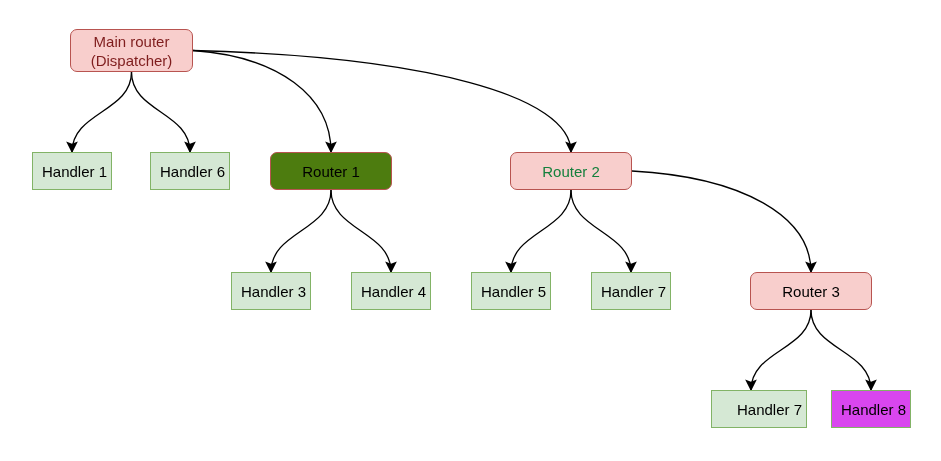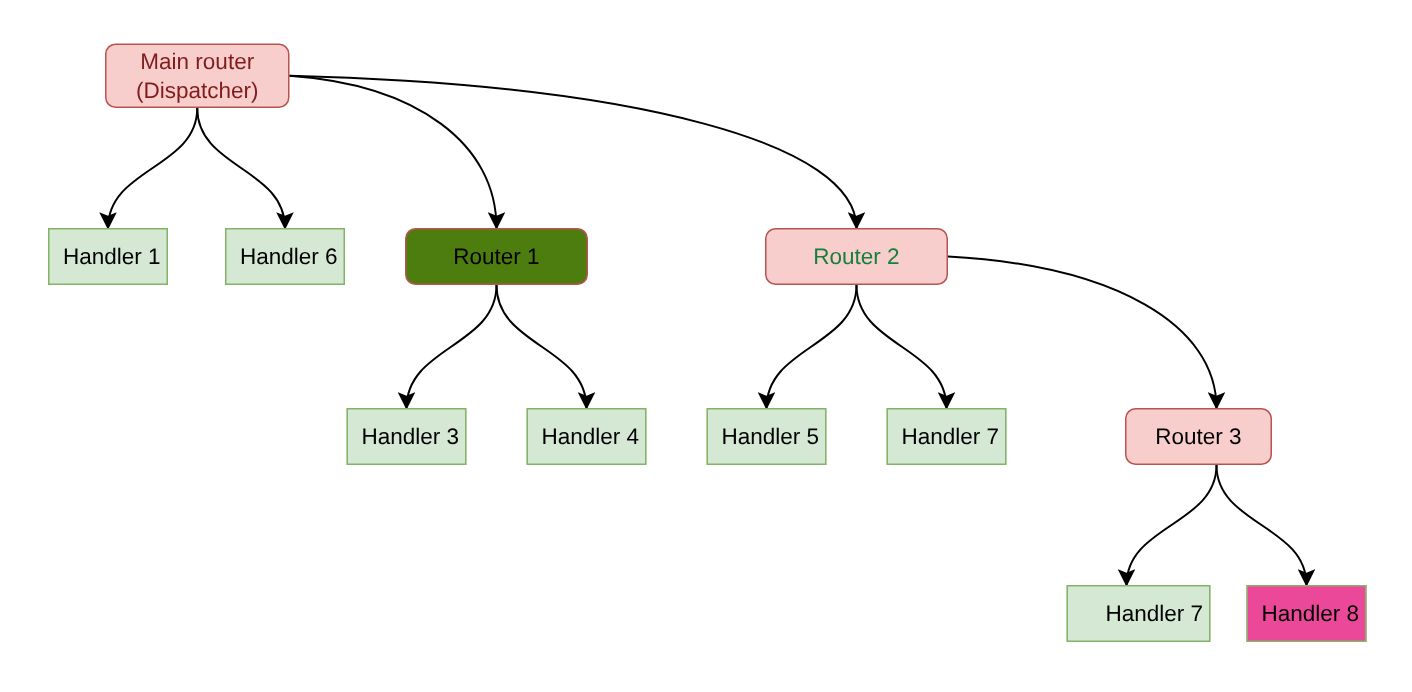--- a/index.html
+++ b/index.html
@@ -97,23 +97,23 @@
   </div>
       <div class="node node-handler" style="left: 351px; top: 272px; width: 80px; height: 38px; background: rgb(213, 232, 212); border-color: rgb(130, 179, 102); color: rgb(0, 0, 0);">
     <span class="node-label">Handler 4</span>
   </div>
       <div class="node node-handler" style="left: 471px; top: 272px; width: 80px; height: 38px; background: rgb(213, 232, 212); border-color: rgb(130, 179, 102); color: rgb(0, 0, 0);">
     <span class="node-label">Handler 5</span>
   </div>
       <div class="node node-handler" style="left: 591px; top: 272px; width: 80px; height: 38px; background: rgb(213, 232, 212); border-color: rgb(130, 179, 102); color: rgb(0, 0, 0);">
     <span class="node-label">Handler 7</span>
   </div>
-      <div class="node node-router" style="left: 750px; top: 272px; width: 98px; height: 38px; background: rgb(248, 206, 204); border-color: rgb(184, 84, 80); color: rgb(0, 0, 0);">
+      <div class="node node-router" style="left: 750px; top: 272px; width: 122px; height: 38px; background: rgb(248, 206, 204); border-color: rgb(184, 84, 80); color: rgb(0, 0, 0);">
     <span class="node-label">Router 3</span>
   </div>
       <div class="node node-handler" style="left: 711px; top: 390px; width: 96px; height: 38px; background: rgb(213, 232, 212); border-color: rgb(130, 179, 102); color: rgb(0, 0, 0);">
     <span class="node-label">Handler 7</span>
   </div>
-      <div class="node node-handler" style="left: 831px; top: 390px; width: 80px; height: 38px; background: #ec4899; border-color: rgb(130, 179, 102); color: rgb(0, 0, 0);">
+      <div class="node node-handler" style="left: 831px; top: 390px; width: 80px; height: 38px; background: #d946ef; border-color: rgb(130, 179, 102); color: rgb(0, 0, 0);">
     <span class="node-label">Handler 8</span>
   </div>
     </div>
 </div>
 
 </body></html>

